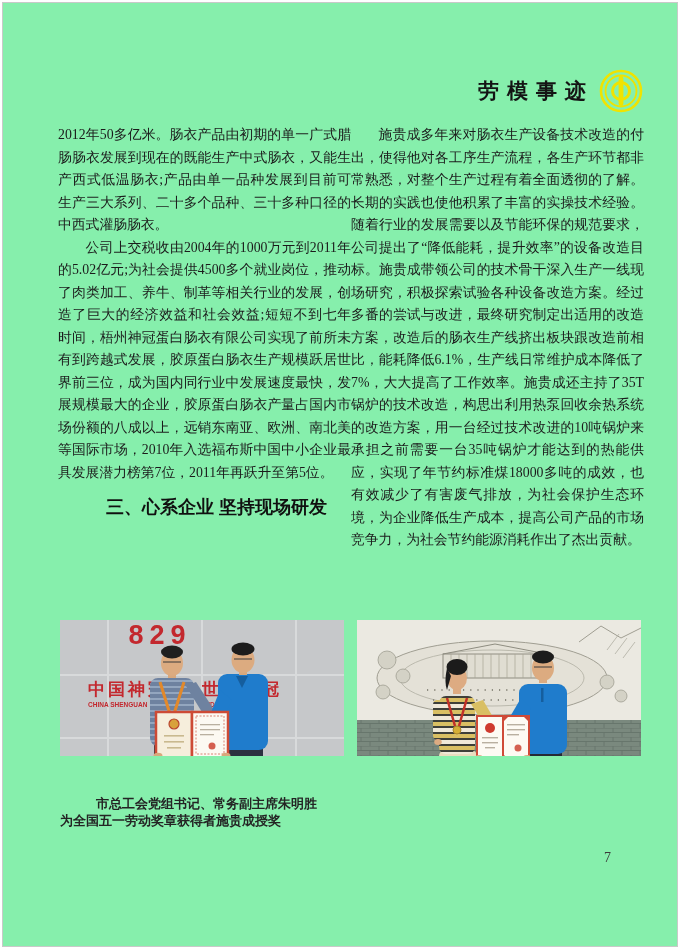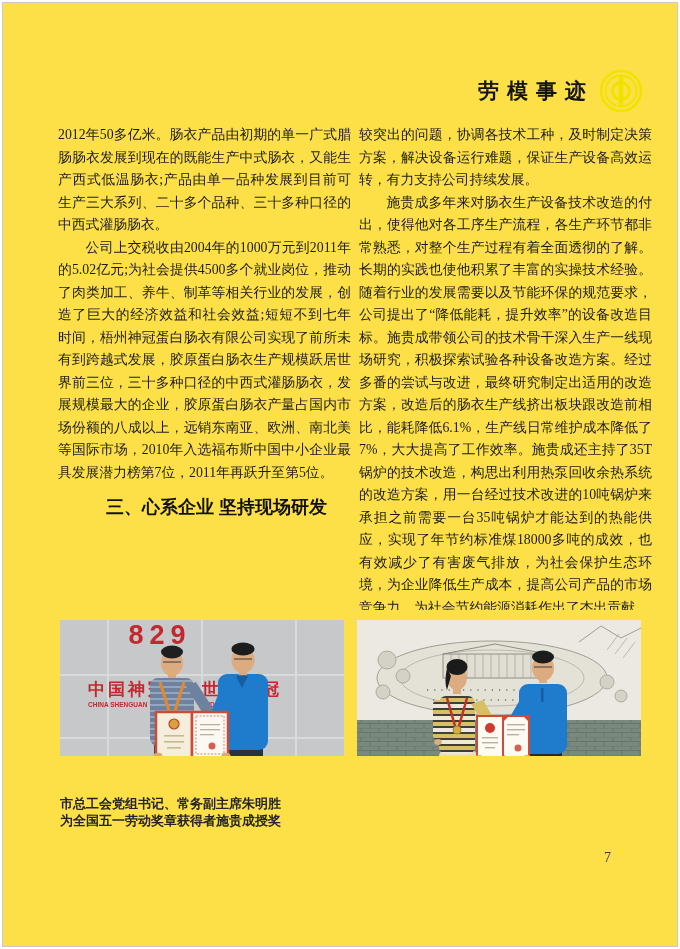--- a/index.html
+++ b/index.html
@@ -1,48 +1,48 @@
 <!DOCTYPE html>
 <html><head>
 <meta charset="utf-8">
 <style>
   html,body{margin:0;padding:0;}
   body{
     width:680px;height:949px;position:relative;background:#ffffff;
     font-family:"Liberation Serif","DejaVu Serif",serif;
     -webkit-font-smoothing:antialiased;
   }
-  .page{position:absolute;inset:2px;border:1px solid #c9c9c9;background:#fde047;overflow:hidden;}
+  .page{position:absolute;inset:2px;border:1px solid #c9c9c9;background:#86efac;overflow:hidden;}
 
   
   .header{position:absolute;top:66px;right:34px;display:flex;align-items:center;gap:5px;}
   .header-title{font-size:21px;font-weight:bold;letter-spacing:8px;color:#141414;white-space:nowrap;}
   .logo{width:44px;height:44px;display:block;}
 
   
-  .columns{position:absolute;left:55px;top:121px;width:594px;display:flex;gap:8px;}
+  .columns{position:absolute;left:55px;top:121px;width:594px;display:flex;}
   .col{width:293px;height:486px;overflow:hidden;font-size:13.8px;line-height:22.5px;
        text-align:justify;color:#1b1b1b;word-break:break-all;}
   .col p{margin:0;text-indent:2em;}
   .col p.cont{text-indent:0;}
   .sec-heading{margin:12px;font-family:"Liberation Sans","DejaVu Sans",sans-serif;
        font-weight:bold;font-size:18px;line-height:22.5px;text-indent:2em;color:#101010;}
 
   
   .photo{position:absolute;top:617px;width:284px;height:136px;overflow:hidden;}
   #photoL{left:57px;}
   #photoR{left:354px;}
   .photo svg{display:block;}
 
   
   .caption{position:absolute;top:793px;width:284px;font-weight:bold;font-size:13px;
        line-height:16.5px;color:#242424;white-space:nowrap;}
   #capL{left:57px;}
   #capR{left:354px;}
-  .caption .c1{}
+  .caption .c1{margin-left:36px;}
   .caption .c2{}
 
   .pageno{position:absolute;left:601px;top:847px;font-size:14px;color:#3a3a3a;}
 </style>
 </head>
 <body>
 
 <div class="page">
 
   <div class="header">
@@ -53,25 +53,24 @@
         <circle cx="22" cy="22" r="15.5" fill="none" stroke="#f0e300" stroke-width="1.8"></circle>
         <rect x="19.6" y="7" width="4.8" height="30" rx="2.4" fill="#f0e300"></rect>
         <circle cx="22" cy="22" r="8.5" fill="none" stroke="#f0e300" stroke-width="3"></circle>
       </svg>
     </span>
   </div>
 
   <div class="columns">
     <div class="col">
       <p class="cont">2012年50多亿米。肠衣产品由初期的单一广式腊肠肠衣发展到现在的既能生产中式肠衣，又能生产西式低温肠衣;产品由单一品种发展到目前可生产三大系列、二十多个品种、三十多种口径的中西式灌肠肠衣。</p>
-      <p>公司上交税收由2004年的1000万元到2011年的5.02亿元;为社会提供4500多个就业岗位，推动了肉类加工、养牛、制革等相关行业的发展，创造了巨大的经济效益和社会效益;短短不到七年时间，梧州神冠蛋白肠衣有限公司实现了前所未有到跨越式发展，胶原蛋白肠衣生产规模跃居世界前三位，三十多种口径的中西式灌肠肠衣，发展规模最大的企业，胶原蛋白肠衣产量占国内市场份额的八成以上，远销东南亚、欧洲、南北美等国际市场，2010年入选福布斯中国中小企业最具发展潜力榜第7位，2011年再跃升至第5位。</p>
+      <p>公司上交税收由2004年的1000万元到2011年的5.02亿元;为社会提供4500多个就业岗位，推动了肉类加工、养牛、制革等相关行业的发展，创造了巨大的经济效益和社会效益;短短不到七年时间，梧州神冠蛋白肠衣有限公司实现了前所未有到跨越式发展，胶原蛋白肠衣生产规模跃居世界前三位，成为国内同行业中发展速度最快，发展规模最大的企业，胶原蛋白肠衣产量占国内市场份额的八成以上，远销东南亚、欧洲、南北美等国际市场，2010年入选福布斯中国中小企业最具发展潜力榜第7位，2011年再跃升至第5位。</p>
       <div class="sec-heading">三、心系企业 坚持现场研发</div>
     </div>
     <div class="col">
-      <p class="cont">较突出的问题，协调各技术工种，及时制定决策方案，解决设备运行难题，保证生产设备高效运转，有力支持公司持续发展。</p>
       <p>施贵成多年来对肠衣生产设备技术改造的付出，使得他对各工序生产流程，各生产环节都非常熟悉，对整个生产过程有着全面透彻的了解。长期的实践也使他积累了丰富的实操技术经验。随着行业的发展需要以及节能环保的规范要求，公司提出了“降低能耗，提升效率”的设备改造目标。施贵成带领公司的技术骨干深入生产一线现场研究，积极探索试验各种设备改造方案。经过多番的尝试与改进，最终研究制定出适用的改造方案，改造后的肠衣生产线挤出板块跟改造前相比，能耗降低6.1%，生产线日常维护成本降低了7%，大大提高了工作效率。施贵成还主持了35T锅炉的技术改造，构思出利用热泵回收余热系统的改造方案，用一台经过技术改进的10吨锅炉来承担之前需要一台35吨锅炉才能达到的热能供应，实现了年节约标准煤18000多吨的成效，也有效减少了有害废气排放，为社会保护生态环境，为企业降低生产成本，提高公司产品的市场竞争力，为社会节约能源消耗作出了杰出贡献。</p>
     </div>
   </div>
 
   <figure class="photo" id="photoL" style="margin:0">
     <svg width="284" height="173" viewBox="0 0 284 173">
       <defs>
         <pattern id="p1stripe" width="6" height="6" patternUnits="userSpaceOnUse">
           <rect width="6" height="6" fill="#6e82a0"></rect>
           <rect width="6" height="2" fill="#93a6bf"></rect>

